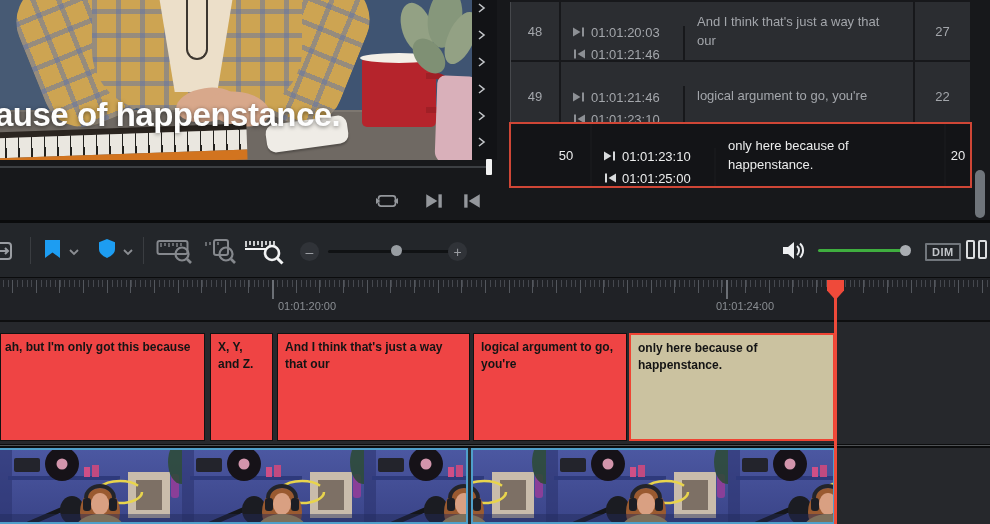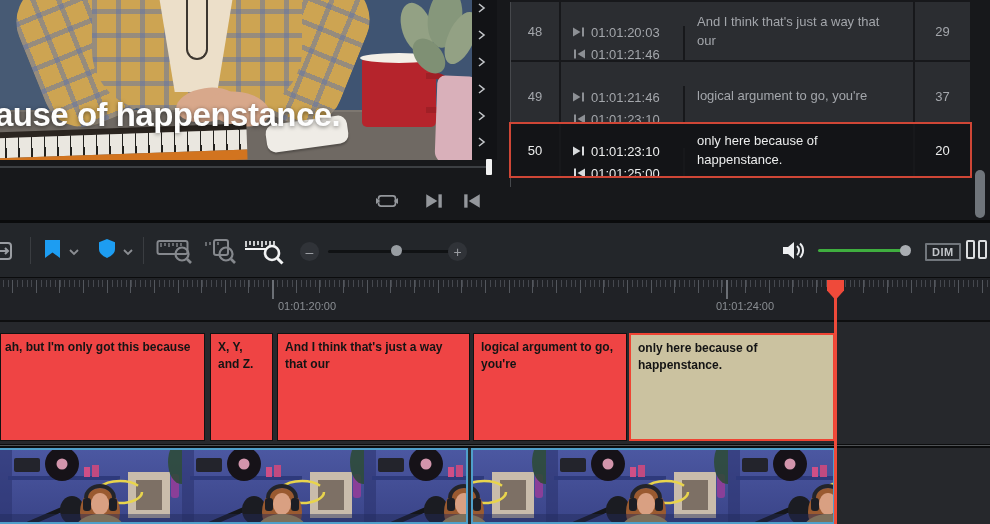--- a/index.html
+++ b/index.html
@@ -68,22 +68,22 @@
   #scrub-line { position:absolute; left:0; top:166px; width:492px; height:2px; background:#3c3f43; }
   #scrub-handle { position:absolute; left:486px; top:159px; width:6px; height:16px; background:#f2f2f2; border-radius:1px; }
   .transport-btn { position:absolute; top:191px; width:22px; height:20px; color:#94979c; }
 
   
   #subtitle-list { position:absolute; left:497px; top:0; width:493px; height:220px; background:#17181b; }
   #list-left-line { position:absolute; left:13px; top:2px; width:1px; height:185px; background:#46484c; }
   .srow { position:absolute; left:14px; width:459px; background:#2b2d31; color:#a3a6ab; display:flex; }
   .srow.r0 { top:2px;   height:58px; }
   .srow.r1 { top:62px;  height:68px; }
-  .srow.r2 { top:124px; height:52px; background:#131417; color:#eceded;
-             outline:2px solid #cf4636; outline-offset:0; }
+  .srow.r2 { top:124px; height:62px; background:#131417; color:#eceded;
+             outline:2px solid #cf4636; outline-offset:0;padding-left:31px; }
   .cell { display:flex; align-items:center; font-size:13px; }
   .cell-num  { width:50px; justify-content:center; border-right:2px solid #17181b; }
   .cell-time { width:124px; flex-direction:column; justify-content:center; align-items:flex-start;
                gap:7px; padding-left:12px; border-right:2px solid #17181b;margin-top:24px; }
   .cell-text { width:230px; border-right:2px solid #17181b; padding:6px 12px; line-height:1.5; align-items:center; }
   .cell-chars{ flex:1; justify-content:center; }
   .tc-line { display:flex; align-items:center; gap:6px; }
   .tc-line svg { color:#8d9095; }
   .srow.r2 .tc-line svg { color:#d8dadc; }
   #list-scroll-thumb { position:absolute; left:478px; top:170px; width:10px; height:48px;
@@ -219,21 +219,21 @@
             </div>
           <div class="tc-line">
               <svg width="12" height="12" viewBox="0 0 12 12">
                 <rect x="1" y="1.5" width="2" height="9" fill="currentColor"></rect>
                 <polygon points="12,1.5 4.5,6 12,10.5" fill="currentColor"></polygon>
               </svg>
               <span>01:01:21:46</span>
             </div>
         </div>
         <div class="cell cell-text">And I think that's just a way that our</div>
-        <div class="cell cell-chars">29</div>
+        <div class="cell cell-chars">27</div>
       </div>
 
       <div class="srow r1">
         <div class="cell cell-num">49</div>
         <div class="cell cell-time">
           <div class="tc-line">
               <svg width="12" height="12" viewBox="0 0 12 12">
                 <polygon points="0,1.5 7.5,6 0,10.5" fill="currentColor"></polygon>
                 <rect x="9" y="1.5" width="2" height="9" fill="currentColor"></rect>
               </svg>
@@ -241,21 +241,21 @@
             </div>
           <div class="tc-line">
               <svg width="12" height="12" viewBox="0 0 12 12">
                 <rect x="1" y="1.5" width="2" height="9" fill="currentColor"></rect>
                 <polygon points="12,1.5 4.5,6 12,10.5" fill="currentColor"></polygon>
               </svg>
               <span>01:01:23:10</span>
             </div>
         </div>
         <div class="cell cell-text">logical argument to go, you're</div>
-        <div class="cell cell-chars">37</div>
+        <div class="cell cell-chars">22</div>
       </div>
 
       <div class="srow r2">
         <div class="cell cell-num">50</div>
         <div class="cell cell-time">
           <div class="tc-line">
               <svg width="12" height="12" viewBox="0 0 12 12">
                 <polygon points="0,1.5 7.5,6 0,10.5" fill="currentColor"></polygon>
                 <rect x="9" y="1.5" width="2" height="9" fill="currentColor"></rect>
               </svg>

